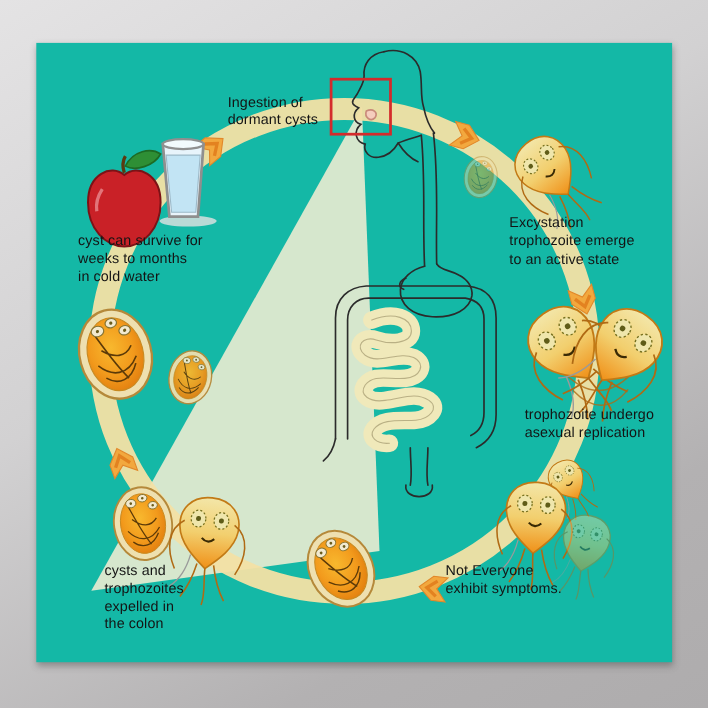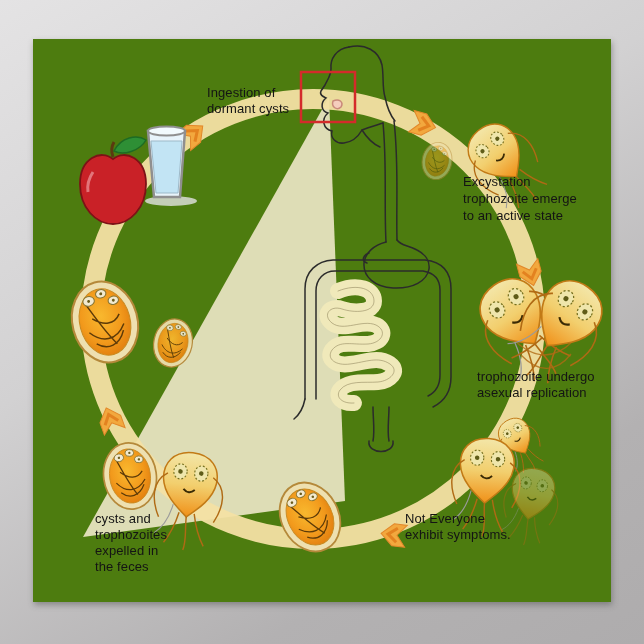--- a/index.html
+++ b/index.html
@@ -3,30 +3,30 @@
 <meta charset="utf-8">
 <style>
   html,body{margin:0;padding:0;}
   body{
     width:644px;height:644px;overflow:hidden;
     background:linear-gradient(150deg,#e4e3e4 0%,#d2d1d2 40%,#b3b1b2 78%,#aeacad 100%);
     font-family:"Liberation Sans",sans-serif;
   }
   .poster{
     position:absolute;left:33px;top:39px;width:578px;height:563px;
-    background:#4d7c0f;
+    background:#14b8a6;
     box-shadow:1px 3px 6px rgba(70,70,70,.45);
   }
   .poster svg{position:absolute;left:0;top:0;}
   .label{
     position:absolute;
     font-size:13px;line-height:16px;color:#141414;
     white-space:pre-line;letter-spacing:.1px;
   }
-  .label.wide{line-height:17px;}
+  .label.wide{line-height:17px;margin-top:20px;}
 </style>
 </head>
 <body>
 
 <div class="poster">
 
   <svg width="578" height="563" viewBox="0 0 578 563">
     <defs>
       <radialGradient id="gCyst" cx="45%" cy="40%" r="65%">
         <stop offset="0%" stop-color="#f8b82e"></stop>
@@ -148,15 +148,18 @@
   <div class="label wide" style="left:430px;top:134px">Excystation
 trophozoite emerge
 to an active state</div>
   <div class="label" style="left:444px;top:330px">trophozoite undergo
 asexual replication</div>
   <div class="label" style="left:372px;top:472px">Not Everyone
 exhibit symptoms.</div>
   <div class="label" style="left:62px;top:472px">cysts and
 trophozoites
 expelled in
-the feces</div>
+the colon</div>
+  <div class="label" style="left:38px;top:172px">cyst can survive for
+weeks to months
+in cold water</div>
 
 </div>
 
 </body></html>

